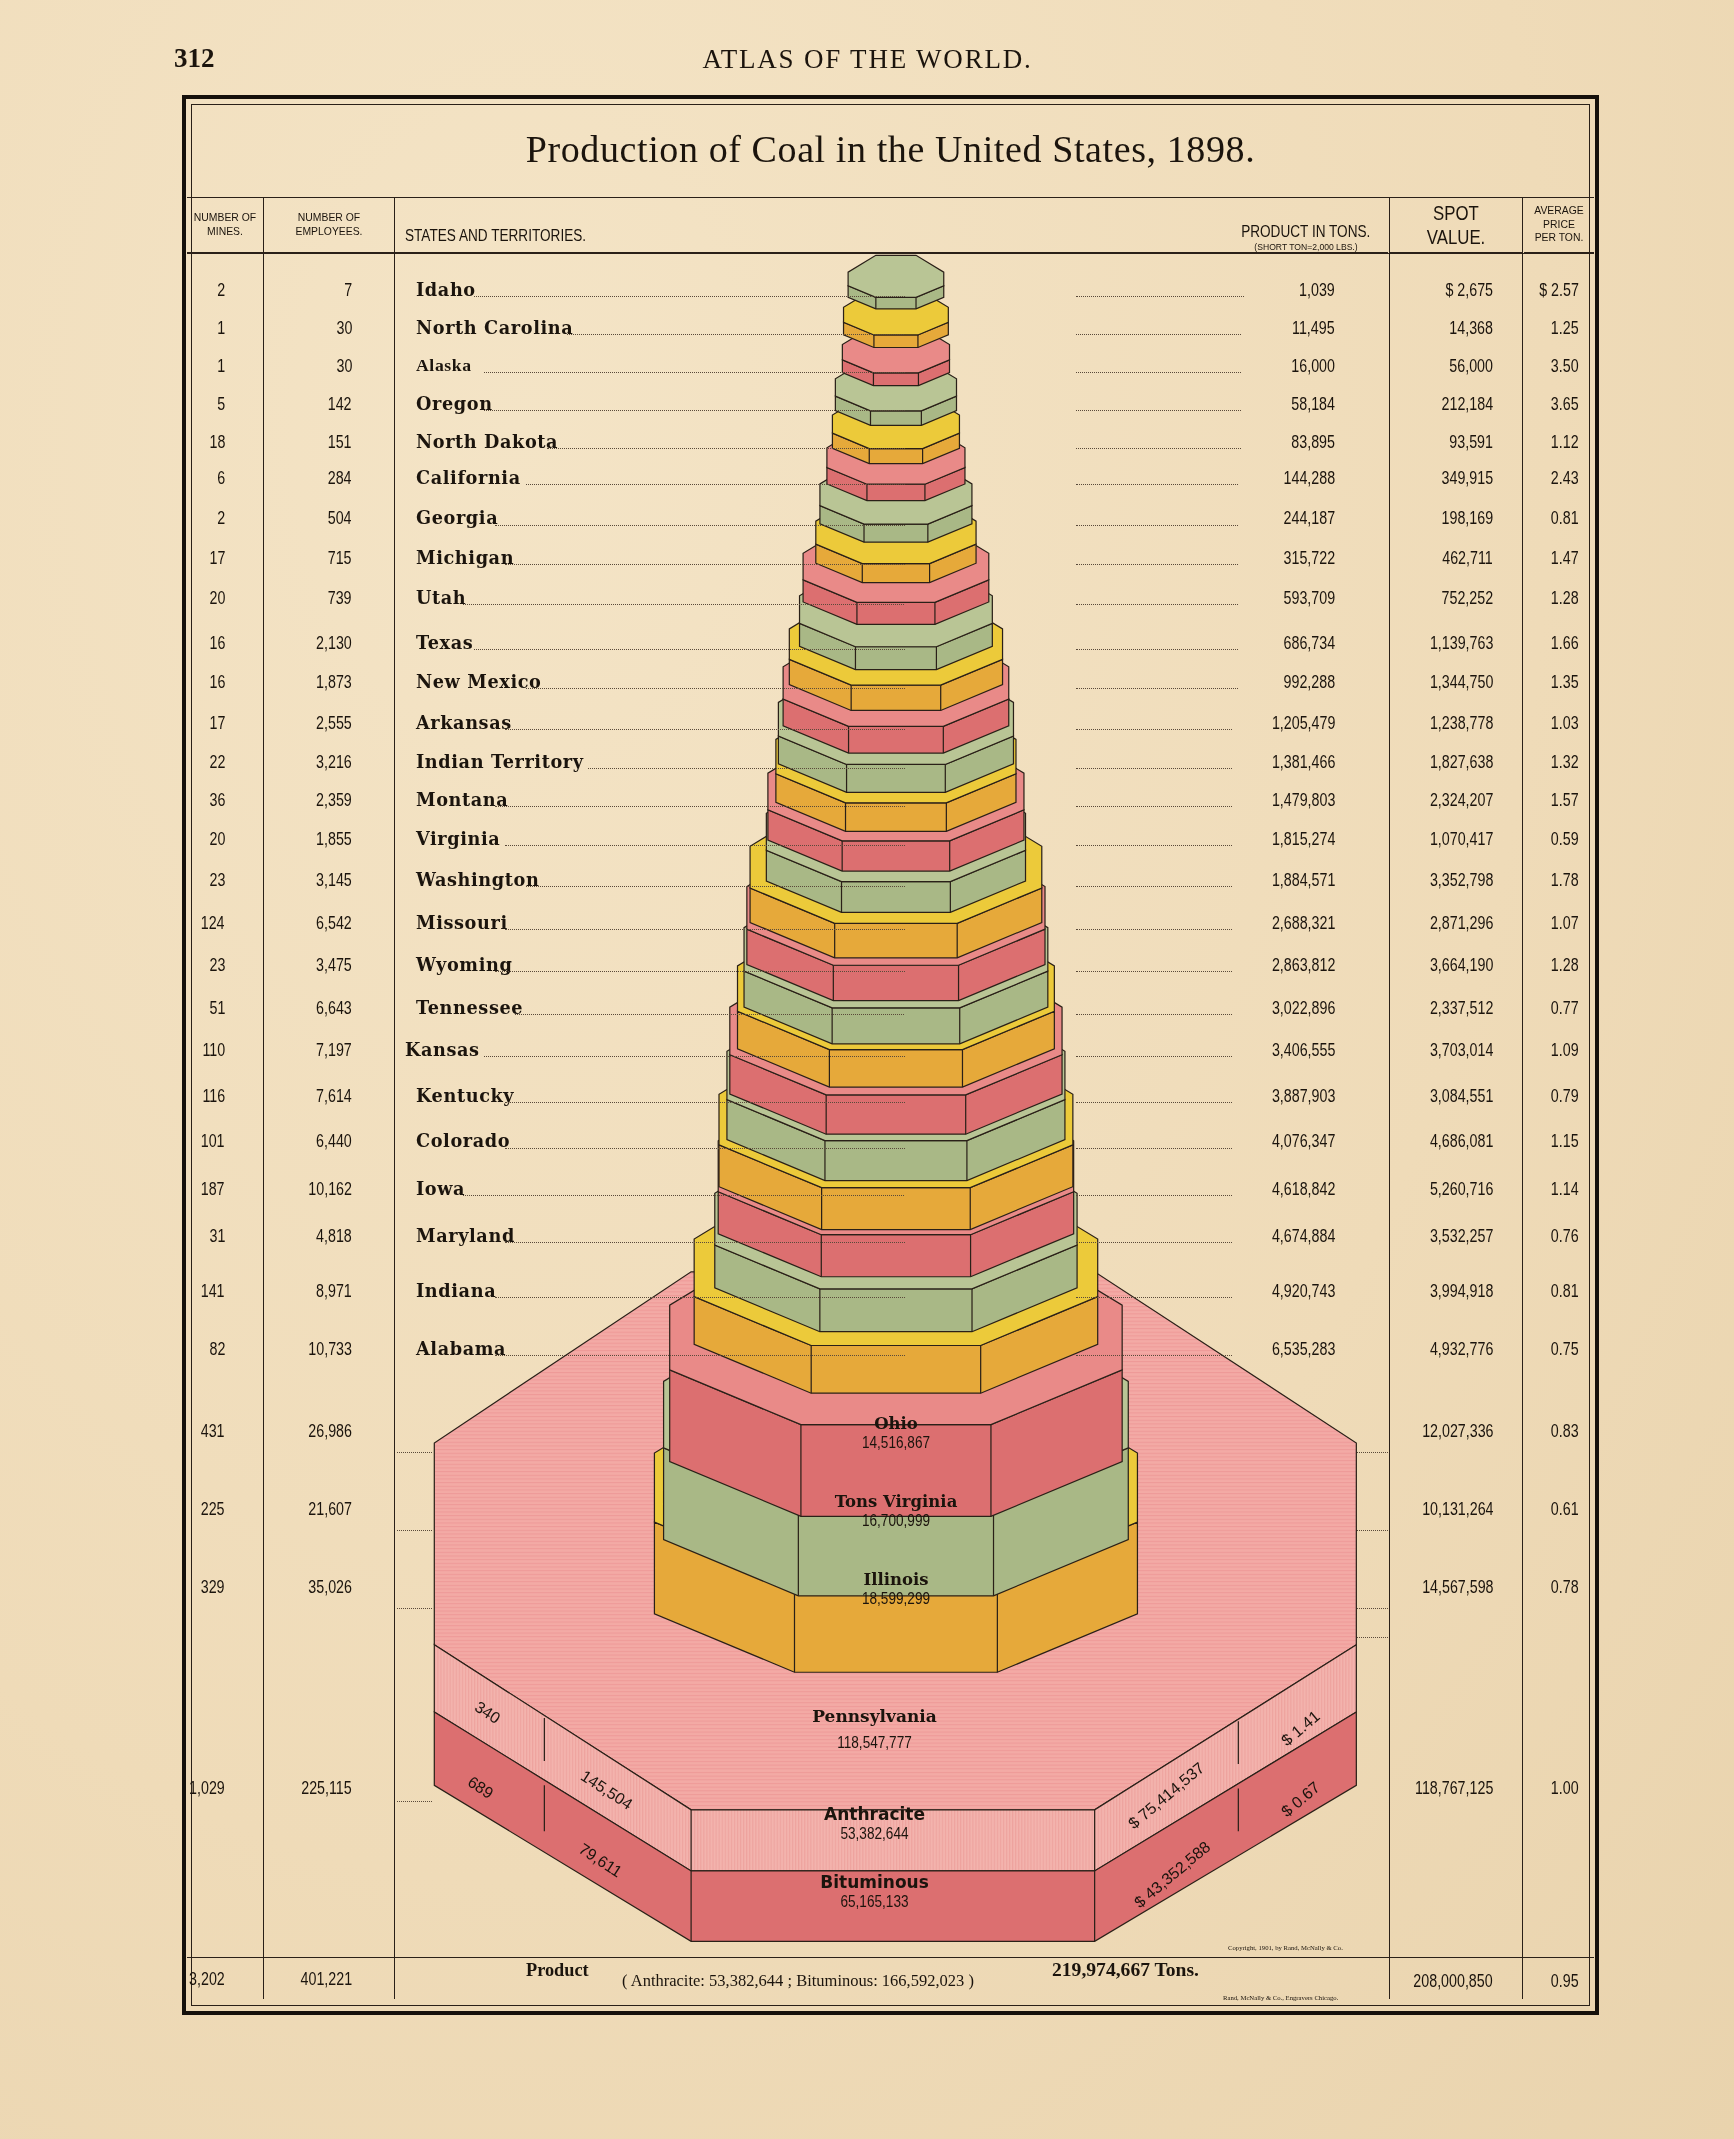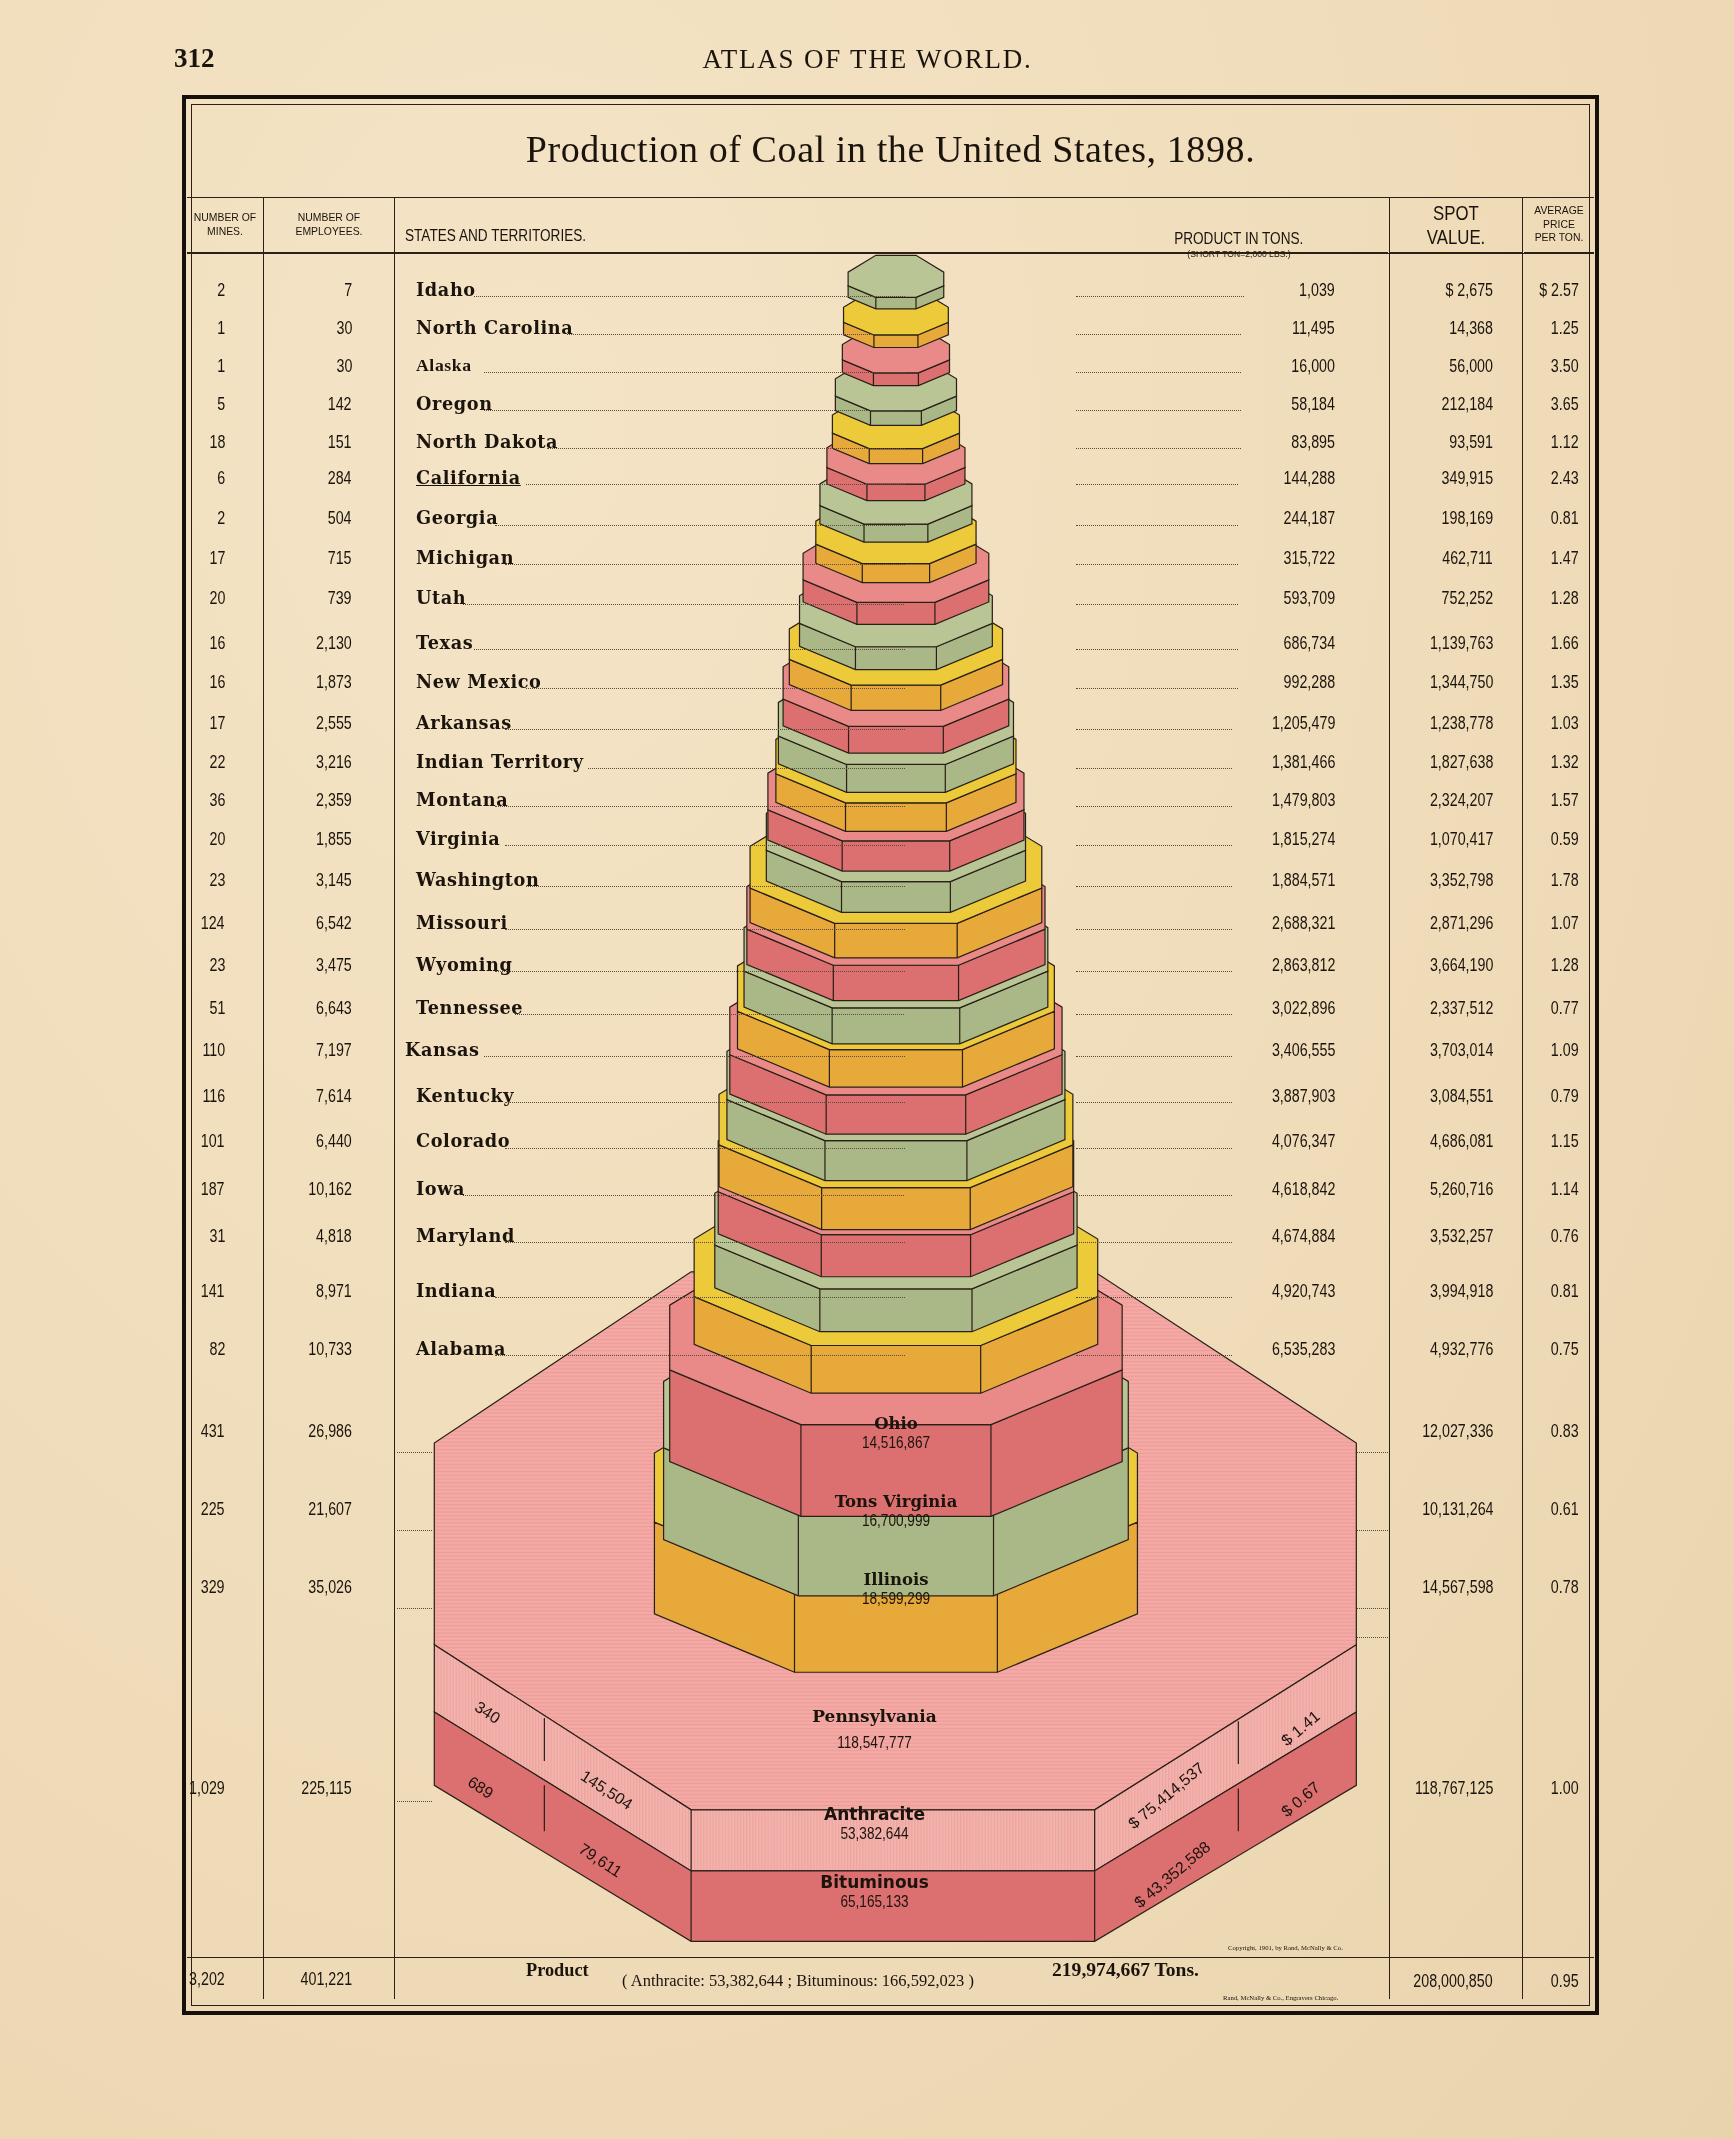--- a/index.html
+++ b/index.html
@@ -48,21 +48,21 @@
   <span>NUMBER OF</span>
   <span>MINES.</span>
 </div>
 <div class="hdr small" style="left:264px; top:197px; width:130px;">
   <span>NUMBER OF</span>
   <span>EMPLOYEES.</span>
 </div>
 <div class="hdr" style="left:395px; top:197px; width:993px; align-items:flex-start; padding-left:9.8px; padding-top:22px; font-size:16px;">
   <span style="transform:scaleX(0.85); transform-origin:left;">STATES AND TERRITORIES.</span>
 </div>
-<div class="hdr" style="left:1156px; top:197px; width:166px; font-size:17px; padding-top:24px; border-bottom:none;margin-top:7px;">
+<div class="hdr" style="left:1223px; top:197px; width:166px; font-size:17px; padding-top:24px; border-bottom:none;">
   <span style="transform:scaleX(0.8)">PRODUCT IN TONS.</span>
   <span style="font-size:8.6px;">(SHORT TON=2,000 LBS.)</span>
 </div>
 <div class="hdr" style="left:1390px; top:197px; width:132px; font-size:21px;">
   <span style="transform:scaleX(0.8)">SPOT VALUE.</span>
 </div>
 <div class="hdr small" style="left:1524px; top:197px; width:70px;">
   <span>AVERAGE</span>
   <span>PRICE</span>
   <span>PER TON.</span>
@@ -249,21 +249,21 @@
     <div class="cell r" style="right:1510px; top:431px;">18</div>
     <div class="cell r" style="right:1383px; top:431px;">151</div>
     <div class="state" style="left:416px; top:431px;">North Dakota</div>
     <div class="dots" style="left:547px; width:358px; top:448px;"></div>
     <div class="dots" style="left:1076px; width:165px; top:448px;"></div>
     <div class="cell r" style="right:400px; top:431px;">83,895</div>
     <div class="cell r" style="right:242px; top:431px;">93,591</div>
     <div class="cell r" style="right:156px; top:431px;">1.12</div>
     <div class="cell r" style="right:1510px; top:467px;">6</div>
     <div class="cell r" style="right:1383px; top:467px;">284</div>
-    <div class="state" style="left:416px; top:467px;text-decoration:underline;">California</div>
+    <div class="state" style="left:416px; top:467px;">California</div>
     <div class="dots" style="left:526px; width:379px; top:484px;"></div>
     <div class="dots" style="left:1076px; width:162px; top:484px;"></div>
     <div class="cell r" style="right:400px; top:467px;">144,288</div>
     <div class="cell r" style="right:242px; top:467px;">349,915</div>
     <div class="cell r" style="right:156px; top:467px;">2.43</div>
     <div class="cell r" style="right:1510px; top:507px;">2</div>
     <div class="cell r" style="right:1383px; top:507px;">504</div>
     <div class="state" style="left:416px; top:507px;">Georgia</div>
     <div class="dots" style="left:495px; width:410px; top:525px;"></div>
     <div class="dots" style="left:1076px; width:162px; top:525px;"></div>

